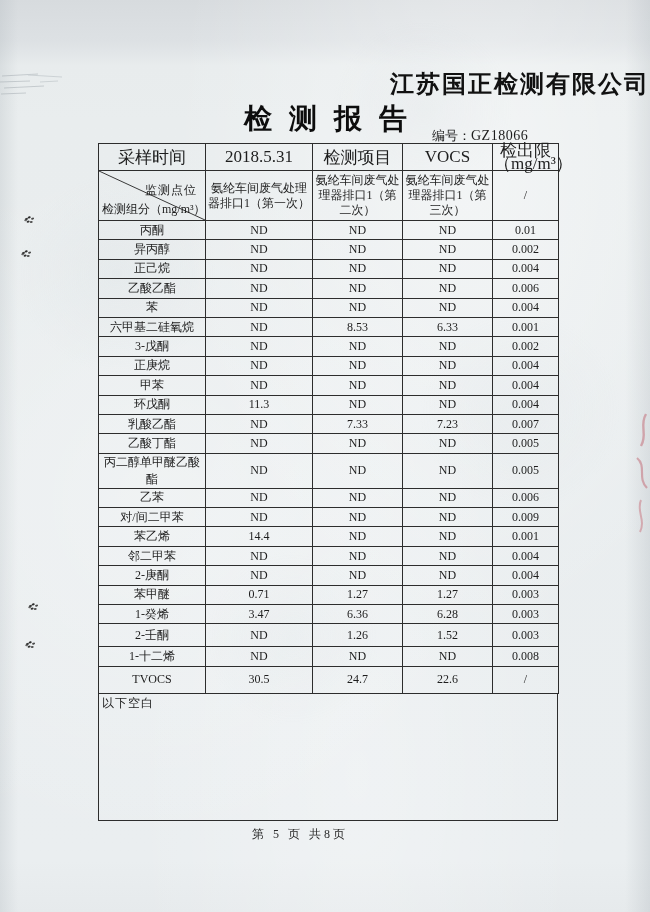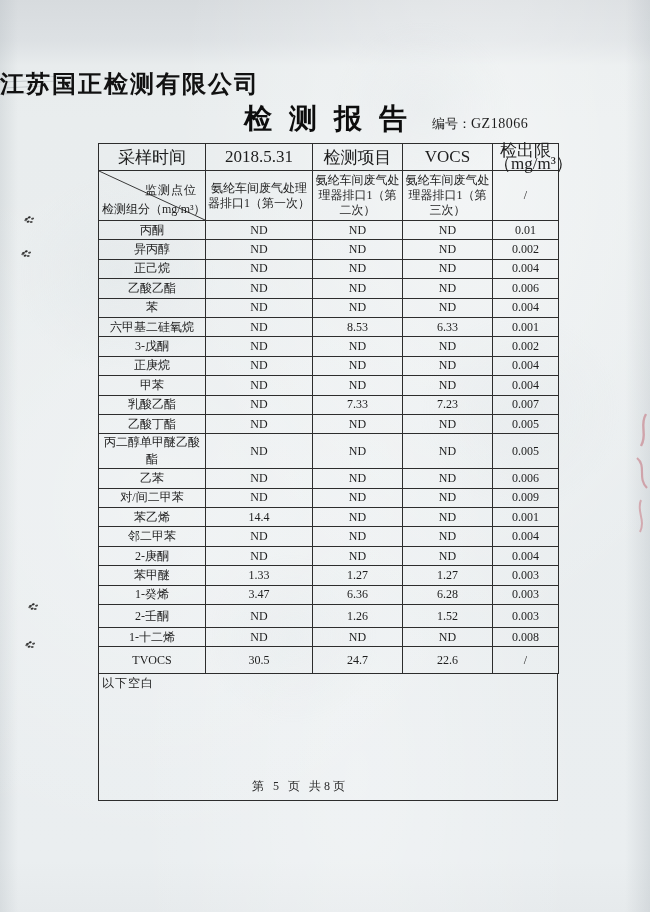--- a/index.html
+++ b/index.html
@@ -26,29 +26,29 @@
     background:
       radial-gradient(circle at 18% 30%, rgba(205,213,217,0.35), rgba(205,213,217,0) 12%),
       radial-gradient(circle at 80% 45%, rgba(210,218,222,0.30), rgba(210,218,222,0) 14%),
       radial-gradient(circle at 45% 70%, rgba(208,216,220,0.28), rgba(208,216,220,0) 12%),
       radial-gradient(circle at 65% 12%, rgba(200,208,214,0.30), rgba(200,208,214,0) 10%);
   }
 
   
   .company {
     position:absolute; top:68px; left:0; width:650px;
-    text-align:left; font-size:24px; font-weight:bold;
+    text-align:right; font-size:24px; font-weight:bold;
     letter-spacing:2px; color:#111;font-family:Liberation Serif, serif;
   }
   .title-row { position:absolute; top:100px; left:0; width:650px; height:40px; }
   .report-title {
     position:absolute; left:244px; top:0;
     font-size:28px; font-weight:bold; letter-spacing:5px; color:#0d0d0d;
   }
-  .report-no { position:absolute; left:432px; top:15px; font-size:13px; white-space:nowrap; }
+  .report-no { position:absolute; left:432px; top:27px; font-size:13px; white-space:nowrap; }
   .report-no .no-value { font-size:14px; letter-spacing:.5px; }
 
   
   .table-wrap { position:absolute; left:98px; top:143px; width:460px; }
   table.report-table { border-collapse:collapse; table-layout:fixed; width:460px; }
   td {
     border:1px solid #2d2d2d; text-align:center; vertical-align:middle;
     padding:0 1px; font-size:12px; overflow:visible;
   }
   .info-row td { height:26px; font-size:17px; }
@@ -63,21 +63,21 @@
 
   
   .blank-box {
     width:460px; height:128px; margin-top:-1px;
     border:1px solid #2d2d2d; border-top:none;
     text-align:left;
   }
   .blank-box span { display:inline-block; padding:2px 0 0 3px; font-size:12px; letter-spacing:1px; }
 
   .footer {
-    position:absolute; top:778px; left:0; width:600px;
+    position:absolute; top:826px; left:0; width:600px;
     text-align:center; font-size:12px; letter-spacing:3px; color:#2a2a2a;
   }
 
   
   .smudge { position:absolute; left:0; top:68px; width:75px; height:45px; opacity:.45; }
   .speck { position:absolute; width:12px; height:10px; }
   .speck::before {
     content:''; position:absolute; left:2px; top:2px;
     width:2.5px; height:2px; background:#3a3a3a; border-radius:50%;
     box-shadow: 3px -1px 0 #2c2c2c, 6px 1px 0 #4a4a4a, 1px 3px 0 #333,
@@ -205,20 +205,27 @@
           <td>0.004</td>
         </tr>
         <tr class="data-row" style="height: 19.4px;">
           <td>甲苯</td>
           <td>ND</td>
           <td>ND</td>
           <td>ND</td>
           <td>0.004</td>
         </tr>
         <tr class="data-row" style="height: 19.4px;">
+          <td>环戊酮</td>
+          <td>11.3</td>
+          <td>ND</td>
+          <td>ND</td>
+          <td>0.004</td>
+        </tr>
+        <tr class="data-row" style="height: 19.4px;">
           <td>乳酸乙酯</td>
           <td>ND</td>
           <td>7.33</td>
           <td>7.23</td>
           <td>0.007</td>
         </tr>
         <tr class="data-row" style="height: 19.4px;">
           <td>乙酸丁酯</td>
           <td>ND</td>
           <td>ND</td>
@@ -262,21 +269,21 @@
         </tr>
         <tr class="data-row" style="height: 19.4px;">
           <td>2-庚酮</td>
           <td>ND</td>
           <td>ND</td>
           <td>ND</td>
           <td>0.004</td>
         </tr>
         <tr class="data-row" style="height: 19.4px;">
           <td>苯甲醚</td>
-          <td>1.33</td>
+          <td>0.71</td>
           <td>1.27</td>
           <td>1.27</td>
           <td>0.003</td>
         </tr>
         <tr class="data-row" style="height: 19.4px; padding-left: 48px;">
           <td>1-癸烯</td>
           <td>3.47</td>
           <td>6.36</td>
           <td>6.28</td>
           <td>0.003</td>

